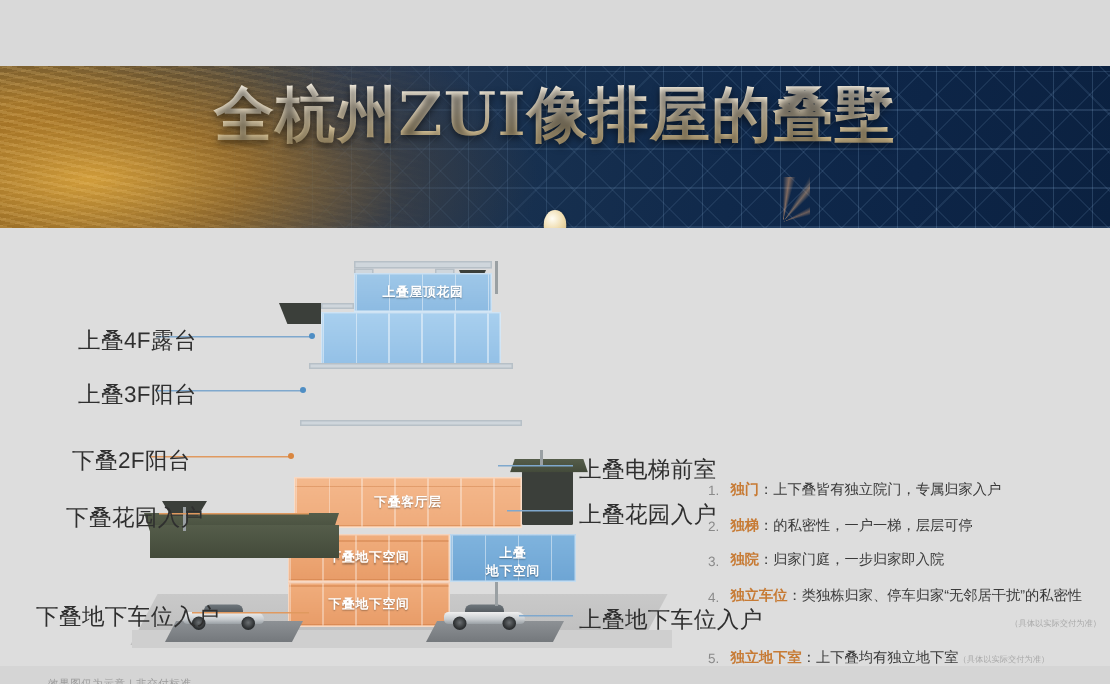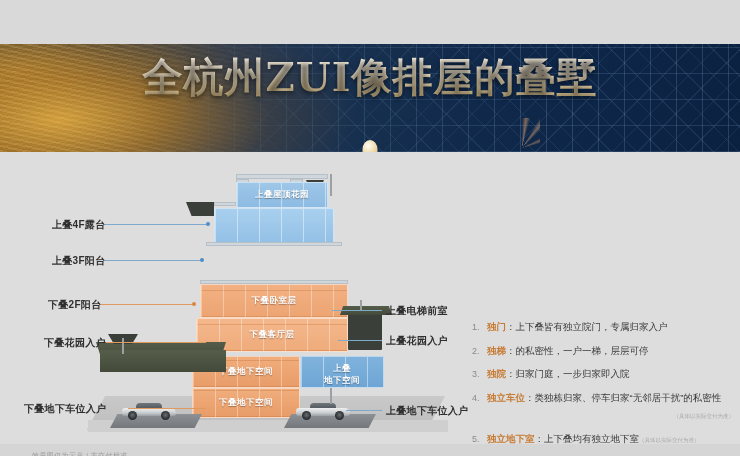--- a/index.html
+++ b/index.html
@@ -137,21 +137,21 @@
   .carpad{ position:absolute; background:linear-gradient(180deg,#8d9195 0%,#74787c 100%); }
 
   
   .lead{ position:absolute; height:1px; }
   .lead.b{ background:#7fa8cd; }
   .lead.o{ background:#e0995f; }
   .dot{ position:absolute; width:4px; height:4px; border-radius:50%; }
   .dot.b{ background:#4f8ec4; } .dot.o{ background:#d9863f; }
 
   .lbl{
-    position:absolute; font-size:10px; font-weight:700; color:#2f2f2f;
+    position:absolute; font-size:15px; font-weight:400; color:#2f2f2f;
     white-space:nowrap; letter-spacing:.3px;
   }
   .lbl.r{ text-align:left; }
 
   
   .list{ position:absolute; left:472px; top:168px; width:264px; }
   .li{ position:relative; margin-bottom:9.5px; font-size:9.5px; line-height:14px; color:#3a3a3a; }
   .li .num{ position:absolute; left:0; top:0; width:13px; color:#8a8a8a; font-size:9px; }
   .li .txt{ display:block; padding-left:15px; }
   .li .kw{ color:#c77b35; font-weight:700; }
@@ -208,24 +208,20 @@
     <div class="darkroof" style="left:186px; top:50px; width:28px; height:14px; clip-path:polygon(0 0,100% 0,100% 100%,20% 100%);"></div>
     <div class="parapet" style="left:214px; top:50px; width:22px; height:4px;"></div>
 
     <div class="blk blue2" style="left:214px; top:56px; width:120px; height:36px;">
       <div class="mull"></div>
     </div>
     <div class="parapet" style="left:206px; top:90px; width:136px; height:4px;"></div>
 
     <div class="parapet" style="left:200px; top:128px; width:148px; height:4px;"></div>
 
-    <div class="blk or1" style="left:200px; top:132px; width:148px; height:34px;">
-      <div class="mullOr"></div>
-      <span>下叠卧室层</span>
-    </div>
 
     <div class="blk or2" style="left:196px; top:166px; width:152px; height:34px;">
       <div class="mullOr"></div>
       <span>下叠客厅层</span>
     </div>
 
     <div class="blk or3" style="left:192px; top:204px; width:108px; height:32px;">
       <div class="mullOr"></div>
       <span>下叠地下空间</span>
     </div>

